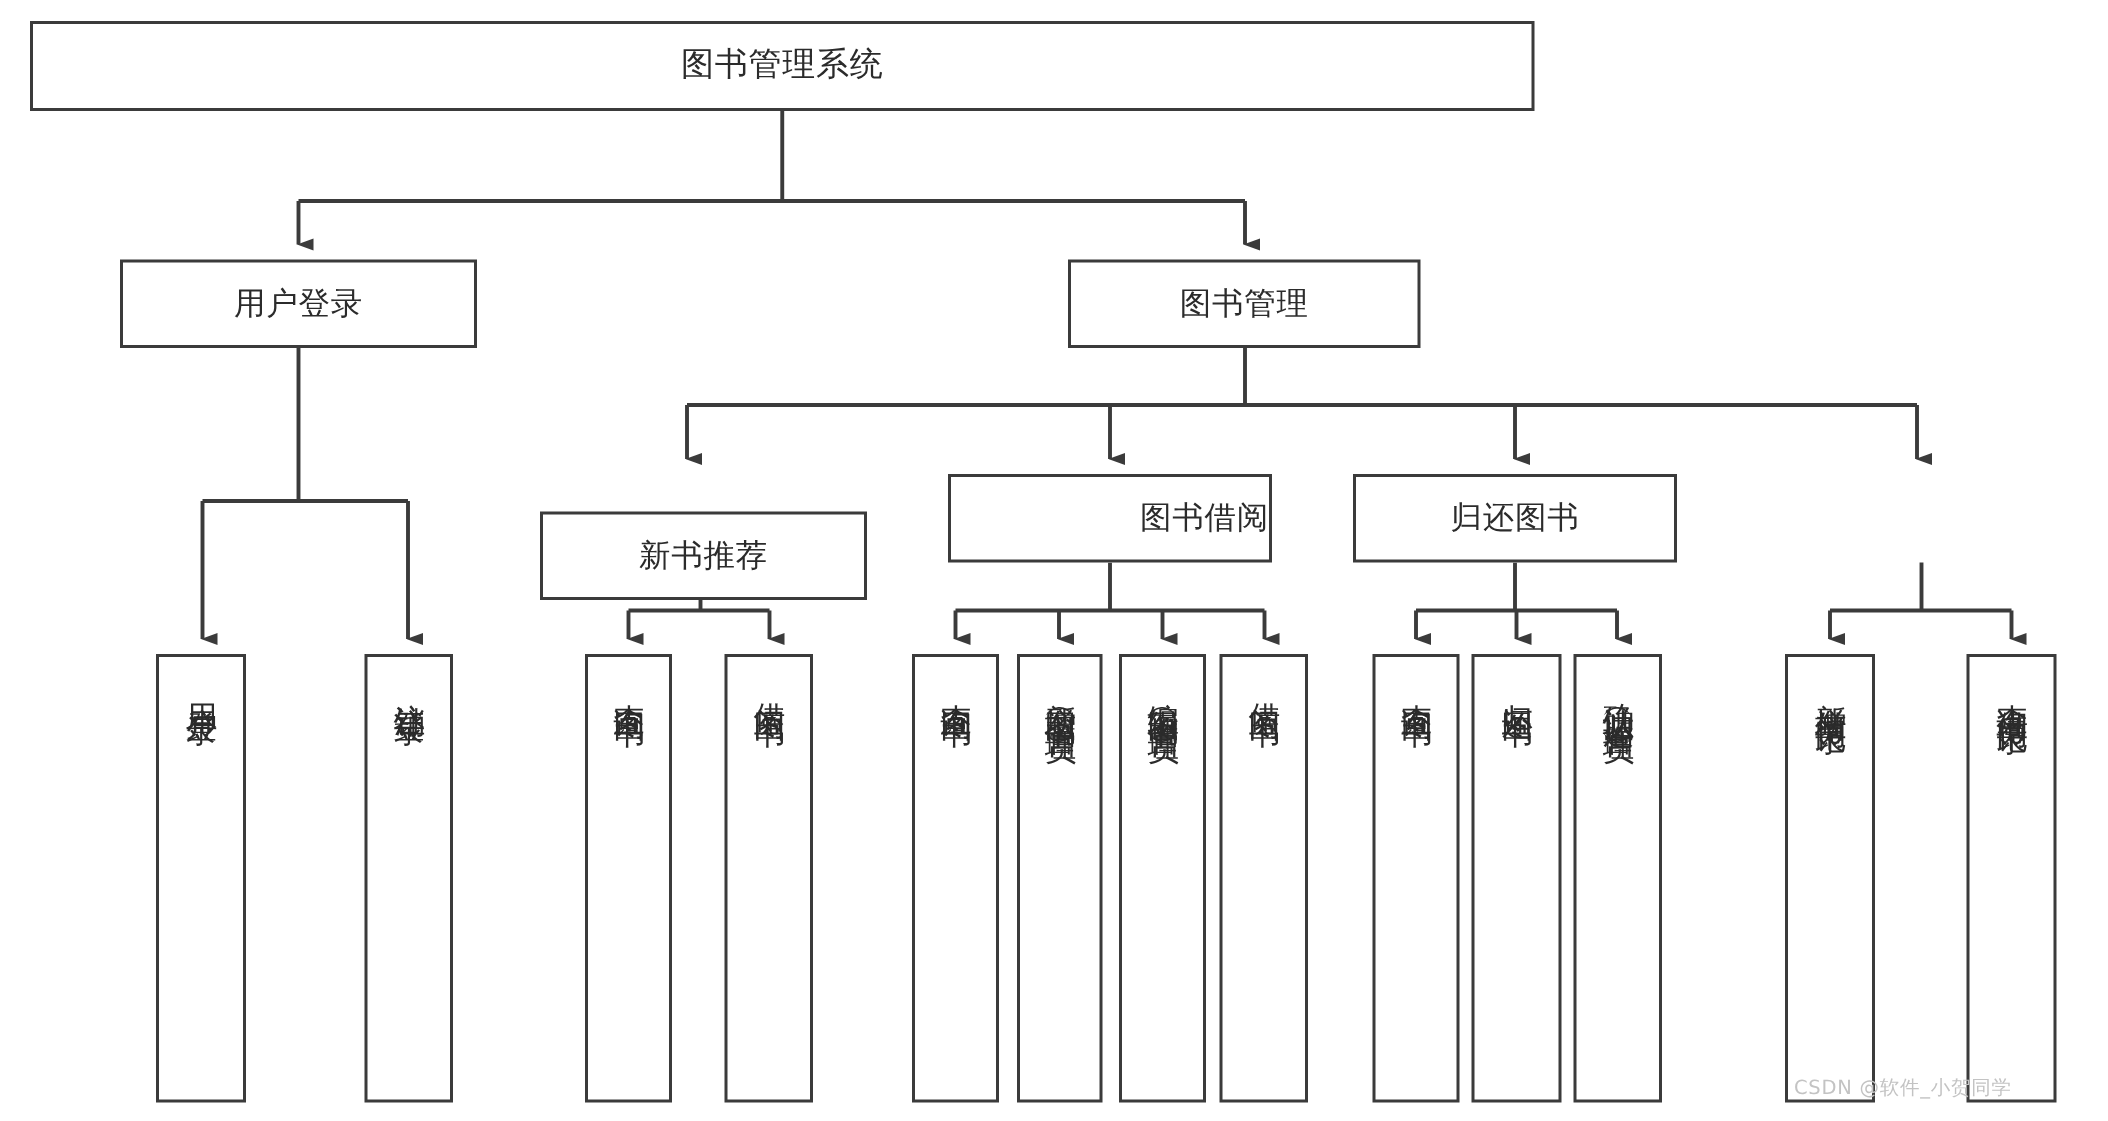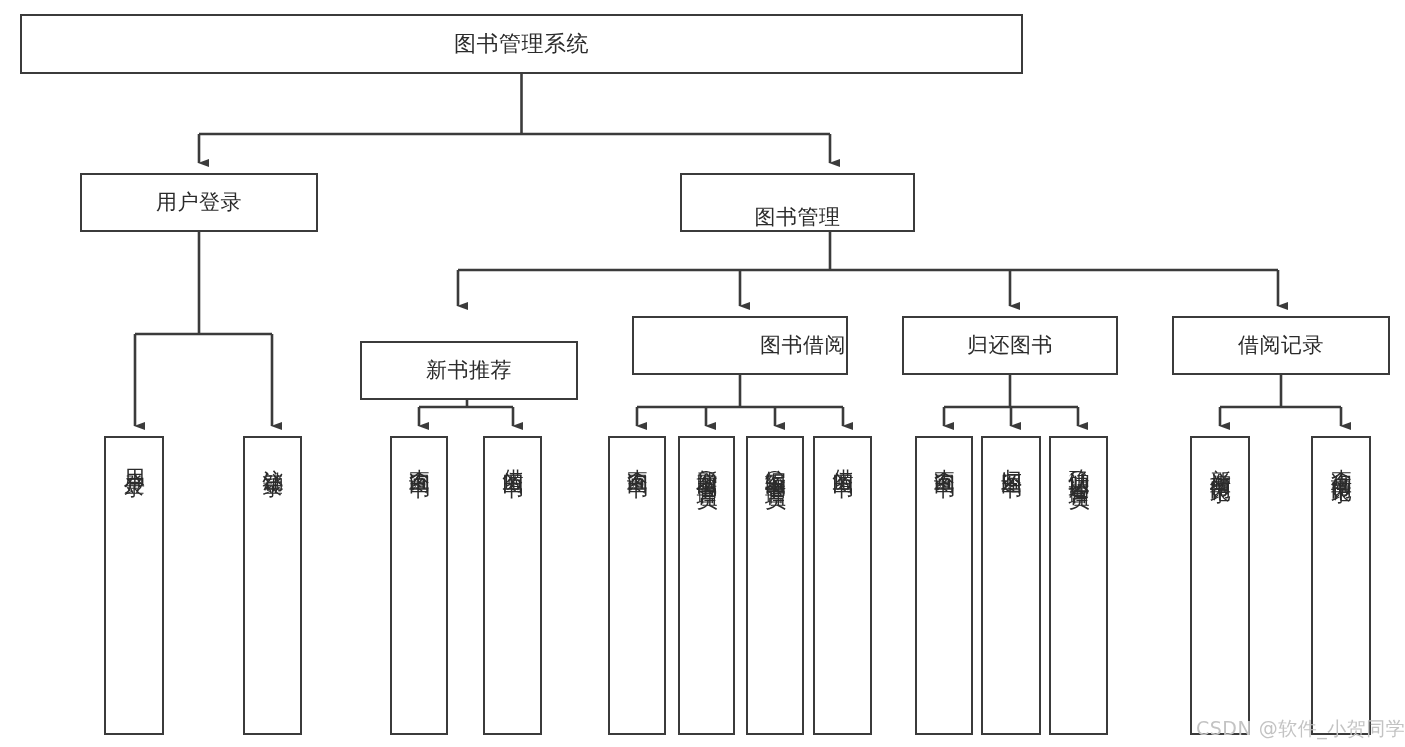--- a/index.html
+++ b/index.html
@@ -61,21 +61,21 @@
   .node.leaf .node-label {
     writing-mode: vertical-rl;
     text-orientation: upright;
     font-size: 21px;
     line-height: 1;
     letter-spacing: 3px;
     white-space: nowrap;
   }
   .watermark {
     position: absolute;
-    font-size: 19px;
+    font-size: 13px;
     color: #c3c3c3;
     letter-spacing: 0.5px;
     white-space: nowrap;
   }
 </style>
 </head>
 <body>
 
 <div id="diagram-root">
 
@@ -133,36 +133,33 @@
     </g>
   </svg>
 
   <div class="node root horizontal" style="left:20px; top:14px; width:1003px; height:60px;">
     <span class="node-label">图书管理系统</span>
   </div>
 
   <div class="node horizontal" style="left:80px; top:173px; width:238px; height:59px;">
     <span class="node-label">用户登录</span>
   </div>
-  <div class="node horizontal" style="left:680px; top:173px; width:235px; height:59px;align-items:flex-end;">
+  <div class="node horizontal" style="left:712px; top:173px; width:235px; height:59px;">
     <span class="node-label">图书管理</span>
   </div>
 
   <div class="node horizontal" style="left:360px; top:316px; width:218px; height:59px;margin-top:25px;">
     <span class="node-label">新书推荐</span>
   </div>
   <div class="node horizontal" style="left:632px; top:316px; width:216px; height:59px;justify-content:flex-end;">
     <span class="node-label">图书借阅</span>
   </div>
   <div class="node horizontal" style="left:902px; top:316px; width:216px; height:59px;">
     <span class="node-label">归还图书</span>
   </div>
-  <div class="node horizontal" style="left:1172px; top:316px; width:218px; height:59px;">
-    <span class="node-label">借阅记录</span>
-  </div>
 
   <div class="node leaf" style="left:104px; top:436px; width:60px; height:299px;">
     <span class="node-label">用户登录</span>
   </div>
   <div class="node leaf" style="left:243px; top:436px; width:59px; height:299px;">
     <span class="node-label">注销登录</span>
   </div>
   <div class="node leaf" style="left:390px; top:436px; width:58px; height:299px;">
     <span class="node-label">查询图书</span>
   </div>

